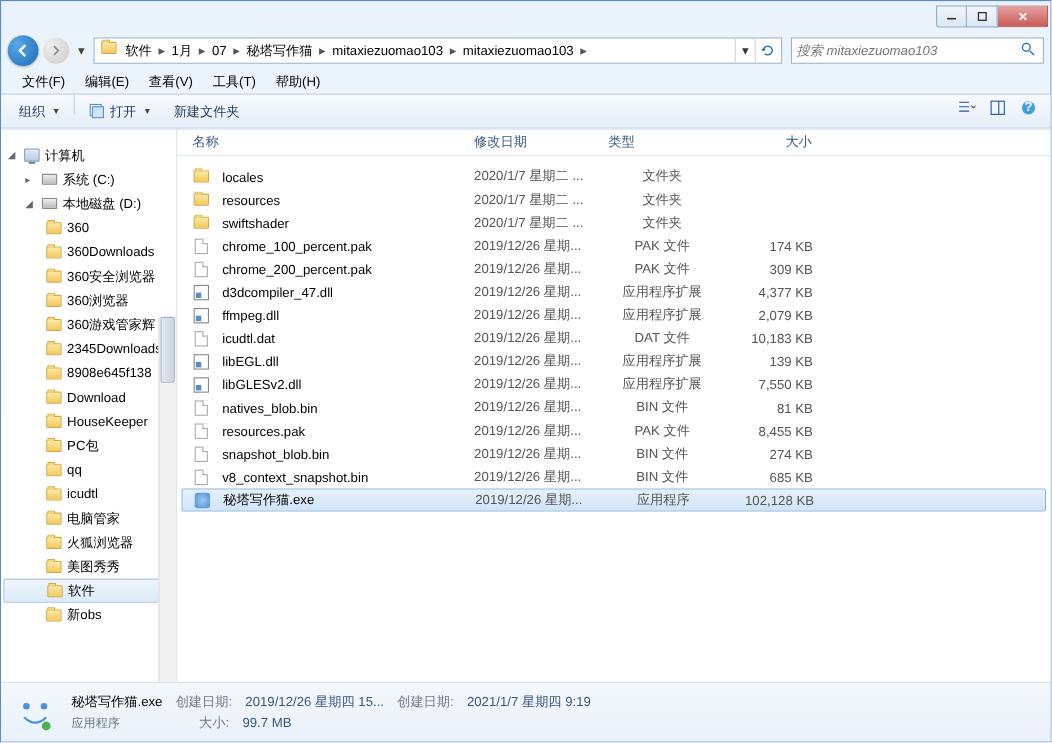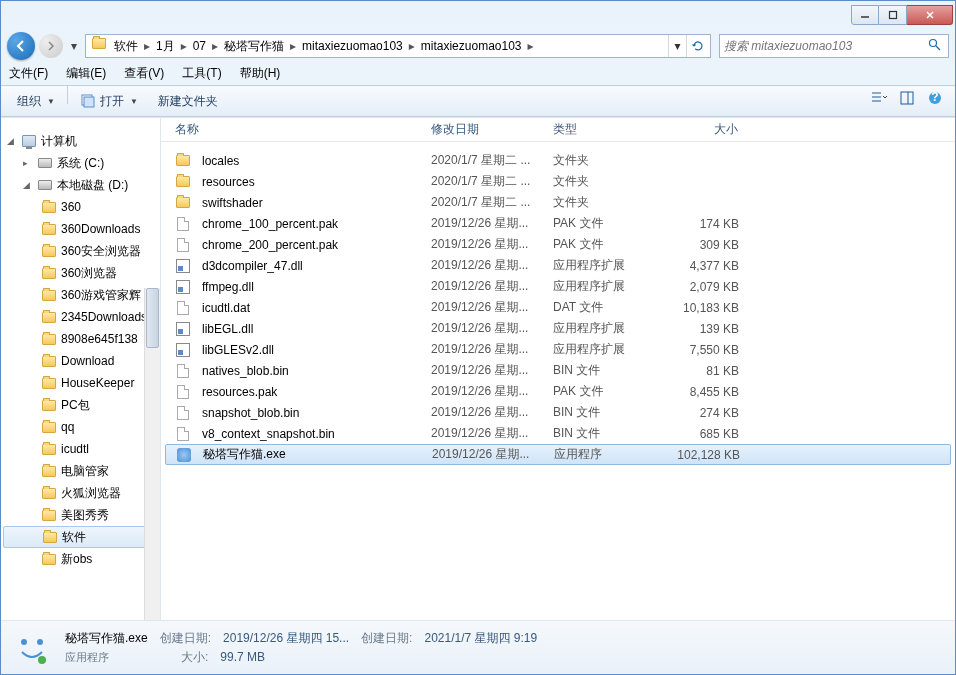--- a/index.html
+++ b/index.html
@@ -26,21 +26,21 @@
 .breadcrumb { flex: 1; display: flex; align-items: center; overflow: hidden; }
 .crumb { padding: 0 2px; color: #000; cursor: pointer; white-space: nowrap; }
 .crumb-sep { padding: 0 4px; color: #555; width: 14px; text-align: center;}
 .addr-dd { width: 18px; text-align: center; color: #333; border-left: 1px solid #d0d8e0; height: 100%; display: flex; align-items: center; justify-content: center;}
 .addr-refresh { width: 22px; text-align: center; color: #1a6bb8; border-left: 1px solid #d0d8e0; height: 100%; display: flex; align-items: center; justify-content: center;}
 .searchbox { width: 230px; height: 24px; background: #fff; border: 1px solid #9db4cc; display: flex; align-items: center; padding: 0 4px; margin-left: 4px; }
 .searchbox input { border: none; outline: none; flex: 1; font-style: italic; color: #888; background: transparent; }
 .searchbox .search-icon { color: #1a6bb8; width: 16px; }
 
 
-.menubar { height: 22px; display: flex; padding: 0 0; gap: 2px; }
+.menubar { height: 22px; display: flex; align-items: center; padding: 0 11px; gap: 2px; }
 .menu-item { padding: 2px 8px; color: #000; }
 
 
 .toolbar { height: 32px; background: linear-gradient(to bottom, #f8fbfe, #e4edf7); border-top: 1px solid #c0d0e0; border-bottom: 1px solid #c0d0e0; display: flex; padding: 0 8px; gap: 4px; }
 .tb-btn { padding: 4px 8px; display: flex; align-items: center; gap: 4px; color: #1e395b; }
 .tb-btn .dd { font-size: 8px; color: #444; margin-left: 2px; }
 .tb-spacer { flex: 1; }
 .tb-iconbtn { width: 24px; height: 24px; display: flex; align-items: center; justify-content: center; color: #1e5a9e; }
 
 
@@ -65,21 +65,21 @@
 .col-name { width: 256px; }
 .col-date { width: 122px; }
 .col-type { width: 110px; }
 .col-size { width: 88px; justify-content: flex-end; }
 .rows { flex: 1; overflow-y: auto; padding-top: 8px; }
 .row { height: 21px; display: flex; align-items: center; padding-left: 8px; }
 .row.selected { background: linear-gradient(to bottom, #e6f1fc, #cfe4f8); border: 1px solid #8db8e0; border-radius: 2px; margin: 0 4px 0 4px; padding-left: 4px; }
 .cell { padding: 0 6px; white-space: nowrap; overflow: hidden; text-overflow: ellipsis; color: #000; }
 .cell-name { width: 256px; display: flex; align-items: center; gap: 11px; }
 .cell-date { width: 122px; color: #555; }
-.cell-type { width: 110px; color: #555; }
+.cell-type { width: 110px; color: #555; text-align: center; }
 .cell-size { width: 88px; text-align: right; color: #555; }
 .file-icon { width: 16px; height: 16px; display: flex; align-items: center; justify-content: center; flex-shrink: 0; }
 .page-icon { width: 12px; height: 14px; background: #fff; border: 1px solid #aaa; position: relative; }
 .page-icon::after { content: ""; position: absolute; top: -1px; right: -1px; width: 4px; height: 4px; background: #fff; border-left: 1px solid #aaa; border-bottom: 1px solid #aaa; }
 .exe-icon { width: 14px; height: 14px; border-radius: 3px; background: radial-gradient(circle, #9ec8f0, #4a90d8); }
 .dll-icon { width: 14px; height: 14px; background: #fff; border: 1px solid #888; position: relative; }
 .dll-icon::after { content: ""; position: absolute; bottom: 1px; left: 1px; width: 5px; height: 5px; background: #5a8dc8; }
 
 
 .detailspane { height: 54px; border-top: 1px solid #e0e6ee; background: linear-gradient(to bottom, #f4f8fc, #eaf1f9); display: flex; align-items: center; padding: 4px 10px; gap: 12px; }

